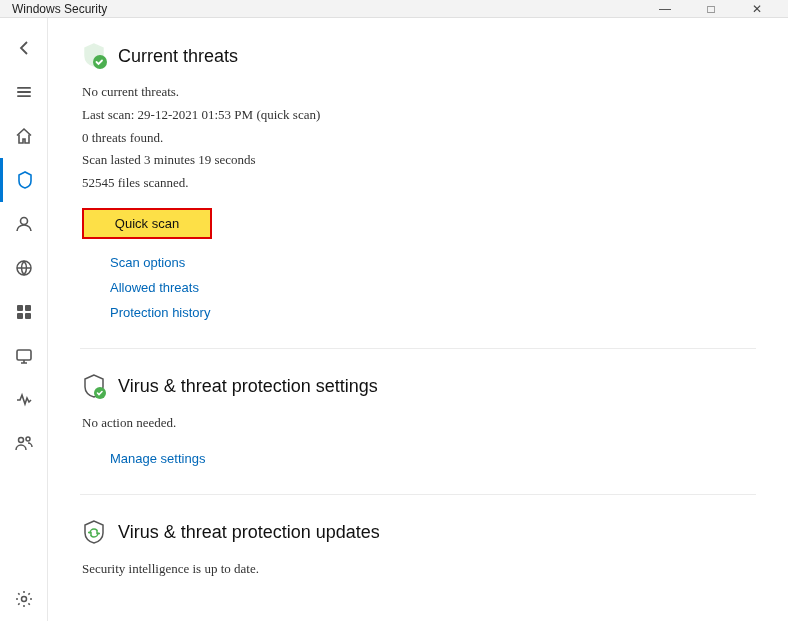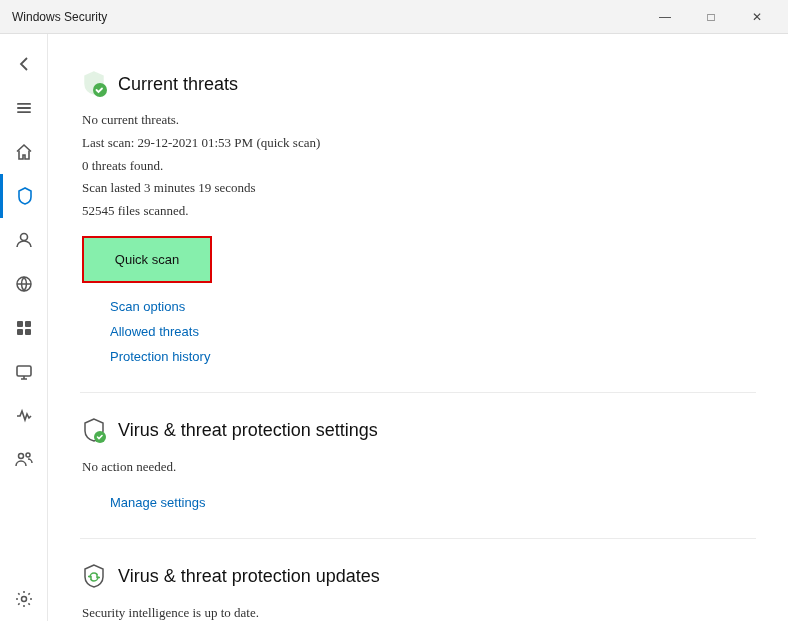--- a/index.html
+++ b/index.html
@@ -1,21 +1,21 @@
 <!DOCTYPE html>
 <html><head>
   <meta charset="utf-8">
   <style>
     * { margin: 0; padding: 0; box-sizing: border-box; }
     body { font-family: 'Segoe UI', Arial, sans-serif; font-size: 13px; background: #fff; width: 788px; height: 621px; overflow: hidden; display: flex; flex-direction: column; }
 
     
     .titlebar {
       display: flex; align-items: center; justify-content: space-between;
-      background: #f3f3f3; height: 34px; padding: 0 8px 0 12px;
+      background: #f3f3f3; height: 18px; padding: 0 8px 0 12px;
       border-bottom: 1px solid #e0e0e0; flex-shrink: 0;
     }
     .titlebar-title { font-size: 12px; color: #222; }
     .titlebar-controls { display: flex; gap: 0; }
     .titlebar-btn {
       width: 46px; height: 32px; border: none; background: transparent;
       cursor: pointer; display: flex; align-items: center; justify-content: center;
       font-size: 12px; color: #444;
     }
 
@@ -41,36 +41,36 @@
     
     .content {
       flex: 1; overflow-y: auto; padding: 24px 32px;
       background: #fff;
     }
 
     
     .section { margin-bottom: 28px; }
 
     .section-header {
-      display: flex; align-items: center; gap: 10px; margin-bottom: 12px; margin-top: 12px;
+      display: flex; align-items: center; gap: 10px; margin-bottom: 12px;
     }
     .section-icon { width: 28px; height: 28px; flex-shrink: 0; }
 
     .section-title {
       font-size: 18px; font-weight: 400; color: #111;
     }
 
     .section-body { padding-left: 2px; }
 
     .info-text { color: #333; line-height: 1.6; font-size: 13px; margin-bottom: 2px; font-family: Liberation Serif, serif; }
 
     
     .quick-scan-btn {
-      display: inline-block; padding: 14px 28px;
-      background: #86efac; border: 2px solid #d00;
+      display: inline-block; padding: 6px 28px;
+      background: #fde047; border: 2px solid #d00;
       cursor: pointer; font-size: 13px; color: #111;
       margin: 12px 0 16px 0; outline: none;
       min-width: 130px;
     }
 
     
     .link-item {
       display: block; color: #0067b8; text-decoration: none;
       margin-bottom: 10px; cursor: pointer; font-size: 13px; margin-left: 28px;
     }

